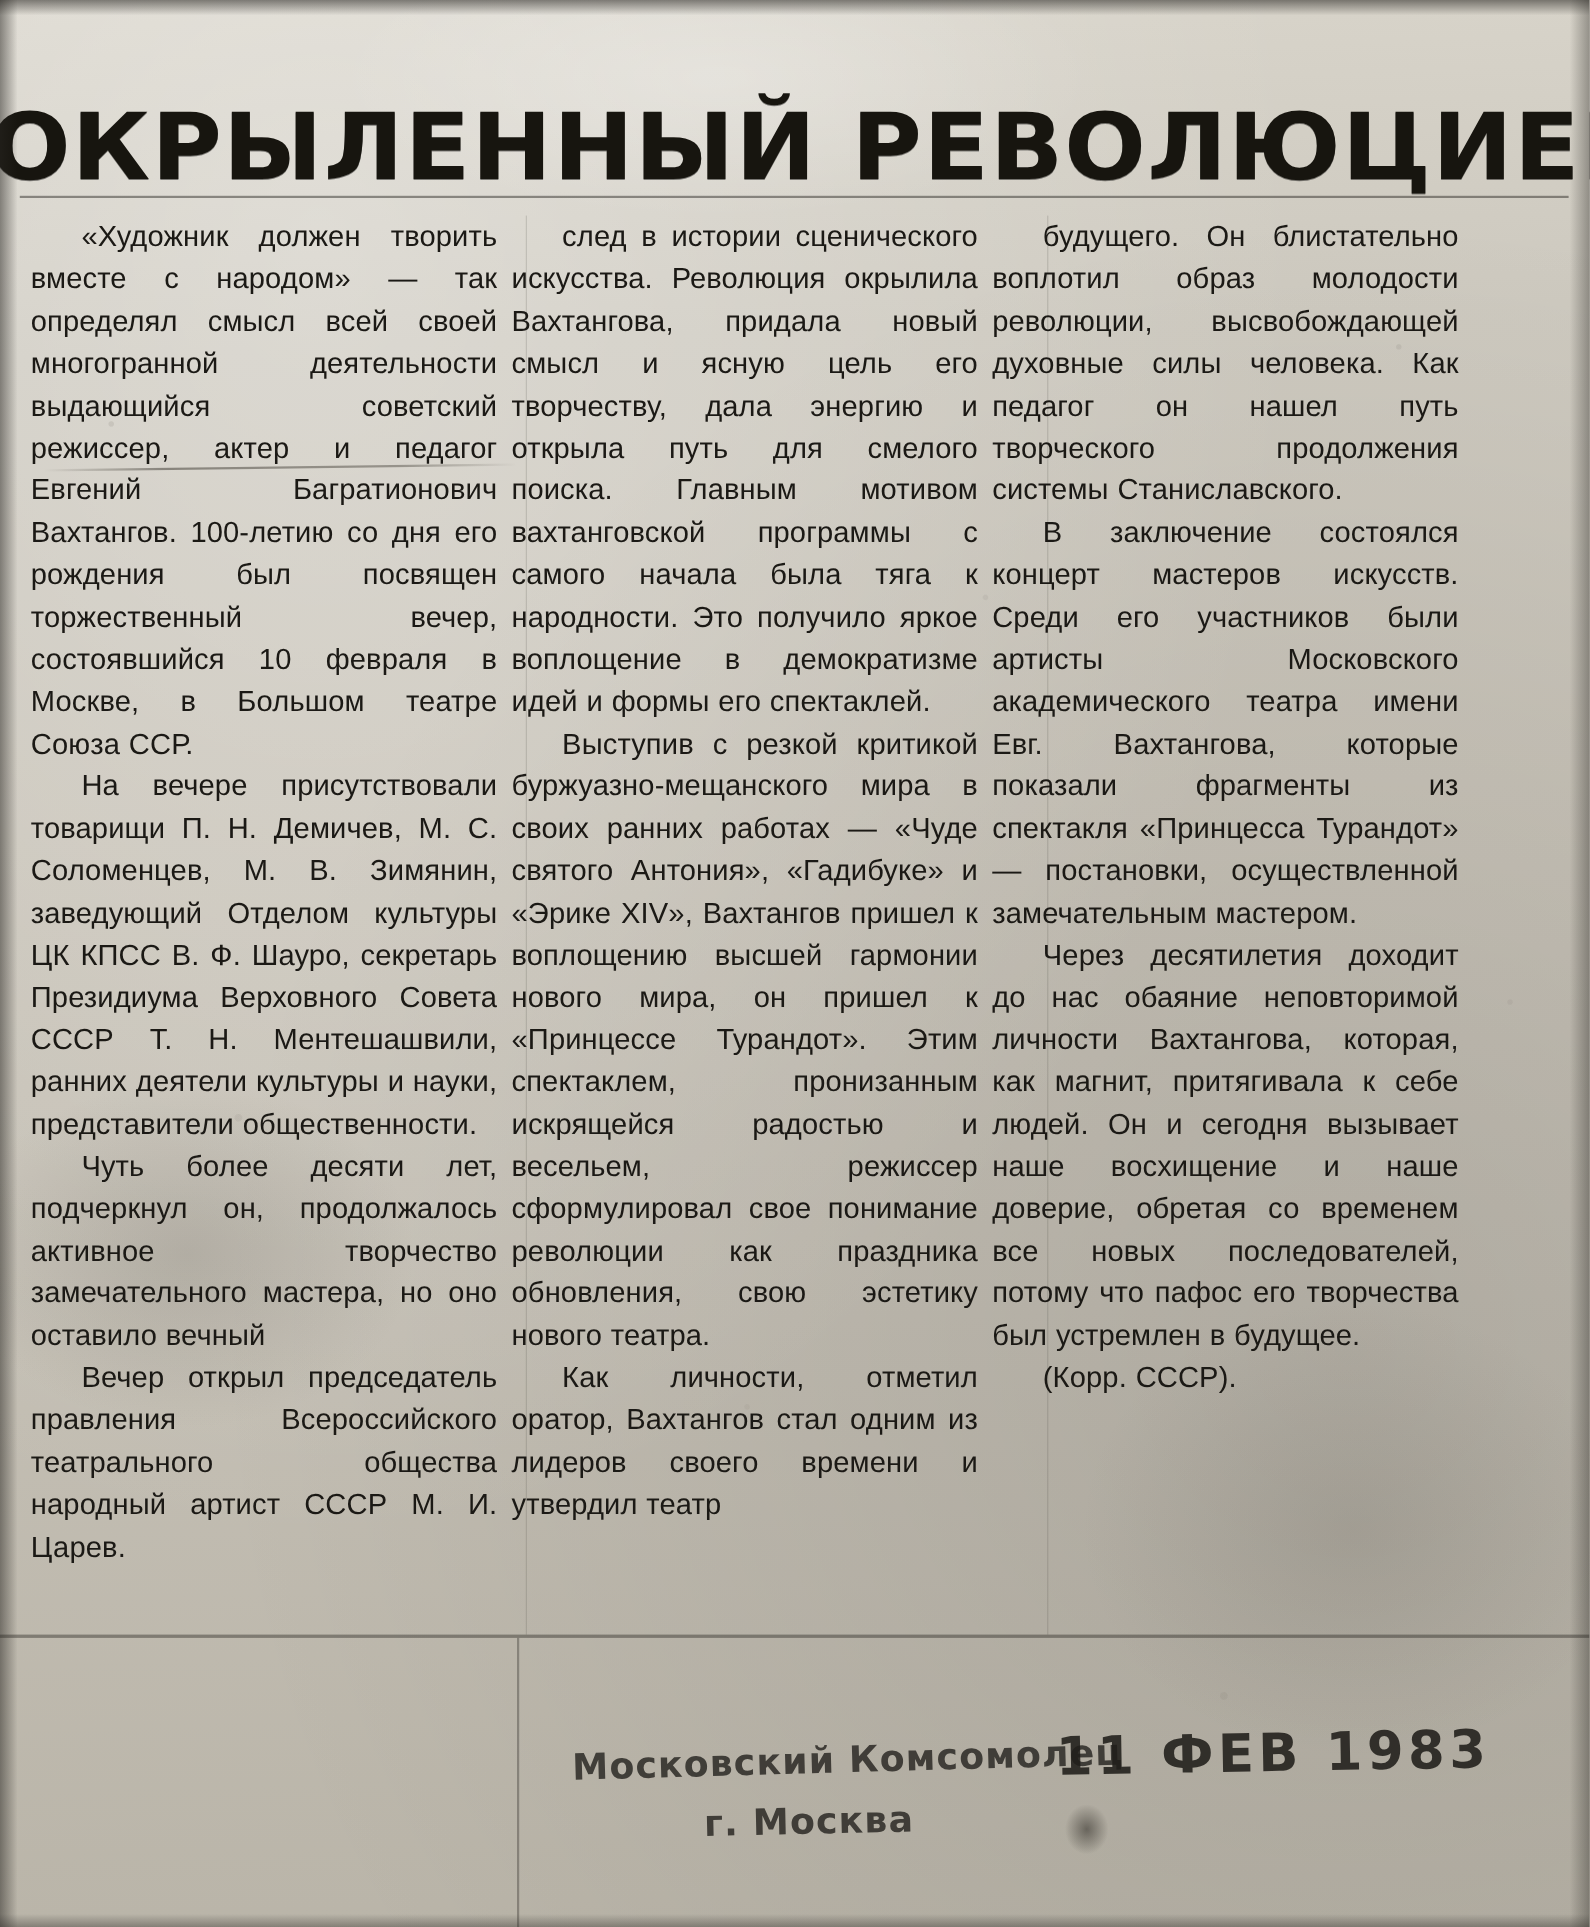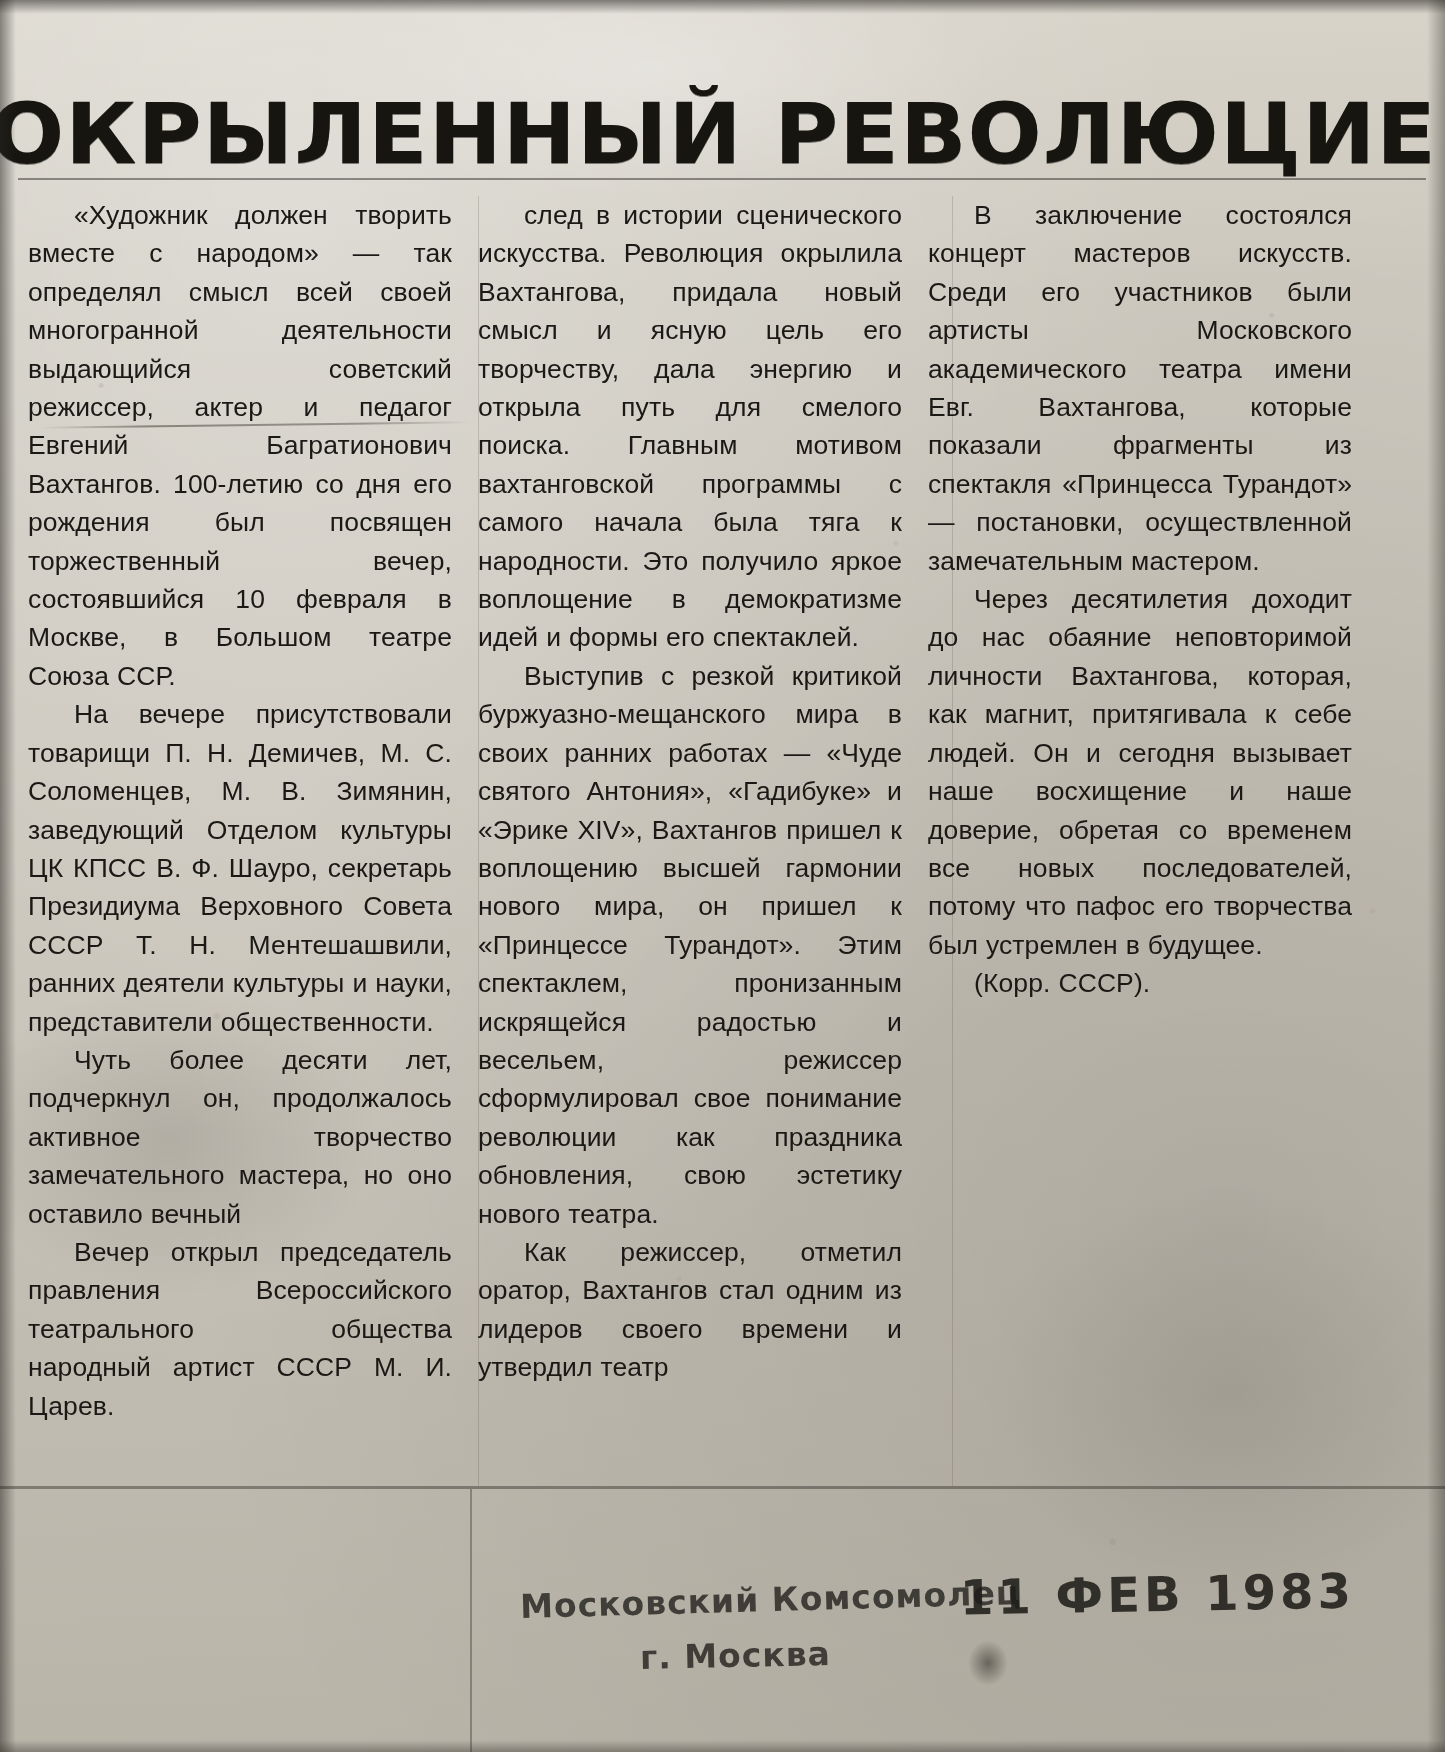--- a/index.html
+++ b/index.html
@@ -115,21 +115,21 @@
     background: rgba(30,28,24,0.45);
   }
 
   
   .columns {
     position: absolute;
     left: 28px;
     top: 196px;
     width: 1390px;
     display: flex;
-    gap: 26px;
+    gap: 13px;
   }
   .col {
     width: 424px;
     position: relative;
   }
   .col p {
     margin: 0 0 0 0;
     text-indent: 46px;
     text-align: justify;
     font-family: "Liberation Sans", sans-serif;
@@ -265,24 +265,25 @@
     <div class="col">
       <p>«Художник должен творить вместе с народом» — так определял смысл всей своей многогранной деятельности выдающийся советский режиссер, актер и педагог Евгений Багратионович Вахтангов. 100-летию со дня его рождения был посвящен торжественный вечер, состоявшийся 10 февраля в Москве, в Большом театре Союза ССР.</p>
       <p>На вечере присутствовали товарищи П. Н. Демичев, М. С. Соломенцев, М. В. Зимянин, заведующий Отделом культуры ЦК КПСС В. Ф. Шауро, секретарь Президиума Верховного Совета СССР Т. Н. Ментешашвили, ранних деятели культуры и науки, представители общественности.</p>
       <p>Чуть более десяти лет, подчеркнул он, продолжалось активное творчество замечательного мастера, но оно оставило вечный</p>
       <p>Вечер открыл председатель правления Всероссийского театрального общества народный артист СССР М. И. Царев.</p>
     </div>
 
     <div class="col">
       <p>след в истории сценического искусства. Революция окрылила Вахтангова, придала новый смысл и ясную цель его творчеству, дала энергию и открыла путь для смелого поиска. Главным мотивом вахтанговской программы с самого начала была тяга к народности. Это получило яркое воплощение в демократизме идей и формы его спектаклей.</p>
       <p>Выступив с резкой критикой буржуазно-мещанского мира в своих ранних работах — «Чуде святого Антония», «Гадибуке» и «Эрике XIV», Вахтангов пришел к воплощению высшей гармонии нового мира, он пришел к «Принцессе Турандот». Этим спектаклем, пронизанным искрящейся радостью и весельем, режиссер сформулировал свое понимание революции как праздника обновления, свою эстетику нового театра.</p>
-      <p>Как режиссер, отметил оратор, Вахтангов стал одним из лидеров своего времени и утвердил театр</p>
+      <p>Как личности, отметил оратор, Вахтангов стал одним из лидеров своего времени и утвердил театр</p>
     </div>
 
     <div class="col">
+      <p>будущего. Он блистательно воплотил образ молодости революции, высвобождающей духовные силы человека. Как педагог он нашел путь творческого продолжения системы Станиславского.</p>
       <p>В заключение состоялся концерт мастеров искусств. Среди его участников были артисты Московского академического театра имени Евг. Вахтангова, которые показали фрагменты из спектакля «Принцесса Турандот» — постановки, осуществленной замечательным мастером.</p>
       <p>Через десятилетия доходит до нас обаяние неповторимой личности Вахтангова, которая, как магнит, притягивала к себе людей. Он и сегодня вызывает наше восхищение и наше доверие, обретая со временем все новых последователей, потому что пафос его творчества был устремлен в будущее.</p>
       <p class="sig">(Корр. СССР).</p>
     </div>
 
   </div>
 
   <div class="scratch"></div>
 
   <div class="bottom-rule"></div>

